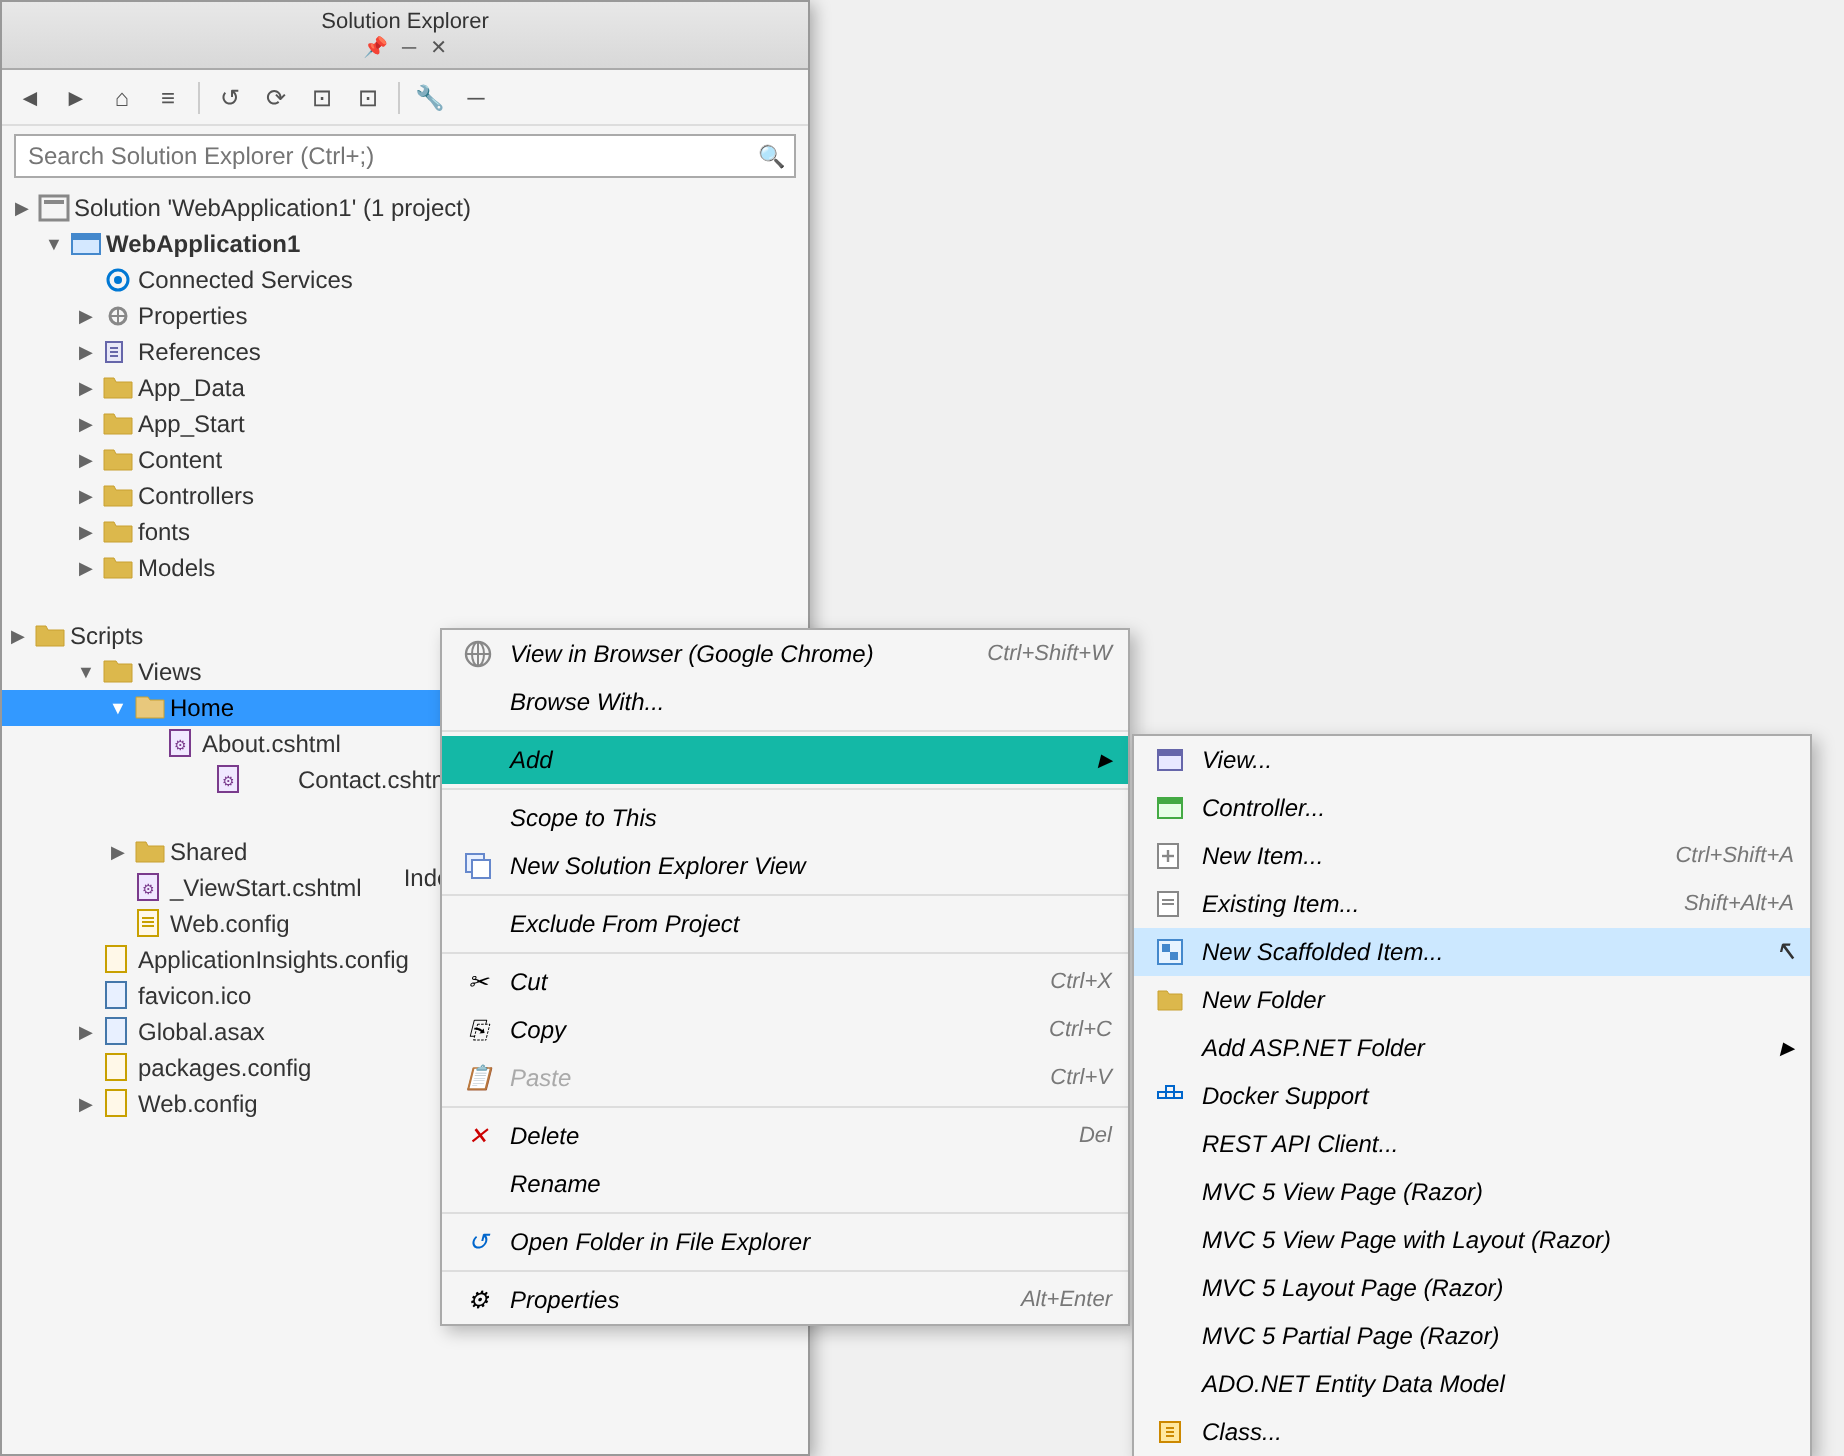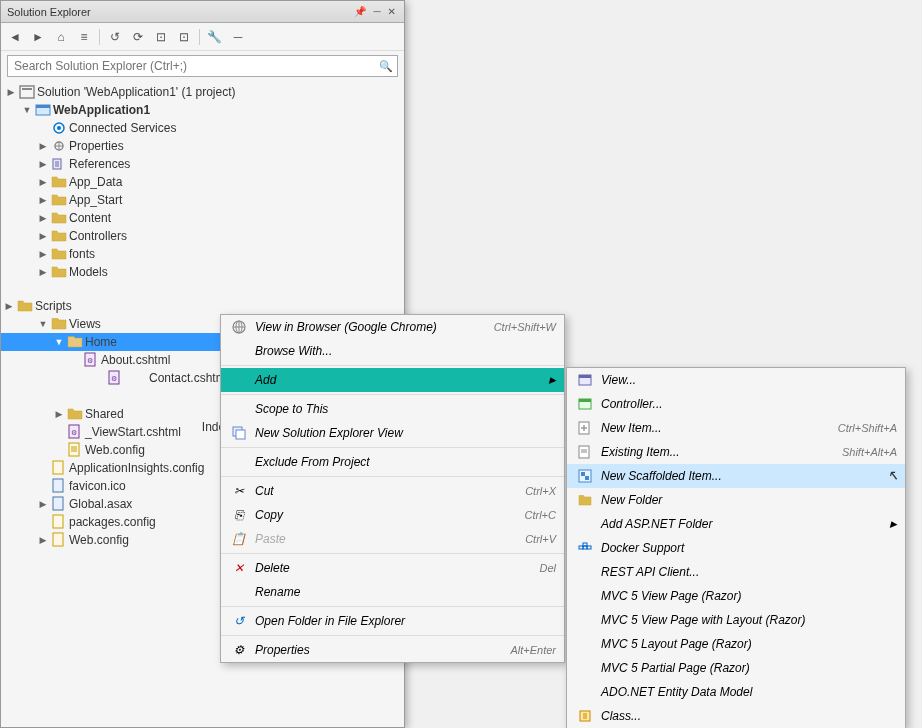--- a/index.html
+++ b/index.html
@@ -21,21 +21,22 @@
       box-shadow: 2px 2px 8px rgba(0,0,0,0.3);
     }
 
     .title-bar {
       background: linear-gradient(to bottom, #e8e8e8, #d8d8d8);
       border-bottom: 1px solid #aaa;
       padding: 4px 6px;
       display: flex;
       align-items: center;
       justify-content: space-between;
-      height: 22px;
+      height: 34px;
+      flex-direction: column;
     }
     .title-bar-text {
       font-size: 11px;
       color: #333;
       font-weight: normal;
     }
     .title-bar-buttons {
       display: flex;
       gap: 3px;
       align-items: center;
@@ -409,21 +410,21 @@
       <span class="item-label">Views</span>
     </div>
 
     <div class="tree-item selected" style="padding-left: 50px;">
       <span class="expand-icon expanded" style="color:#fff"></span>
       <span class="item-icon">
           <svg width="16" height="14" viewBox="0 0 16 14">
             <path d="M1 3 L1 12 L15 12 L15 3 L8 3 L7 1.5 L1 1.5 Z" fill="#e8c87c" stroke="#c8a030" stroke-width="0.5"></path>
           </svg>
         </span>
-      <span class="item-label" style="color:#404040;">Home</span>
+      <span class="item-label" style="color:#000000;">Home</span>
     </div>
 
     <div class="tree-item" style="padding-left: 66px;">
       <span class="expand-icon leaf"></span>
       <span class="item-icon">
           <svg width="16" height="16" viewBox="0 0 16 16">
             <rect x="2" y="1" width="10" height="13" fill="#f0e8ff" stroke="#7a3b8c" stroke-width="1"></rect>
             <text x="4" y="11" font-size="7" fill="#7a3b8c">⚙</text>
           </svg>
         </span>

